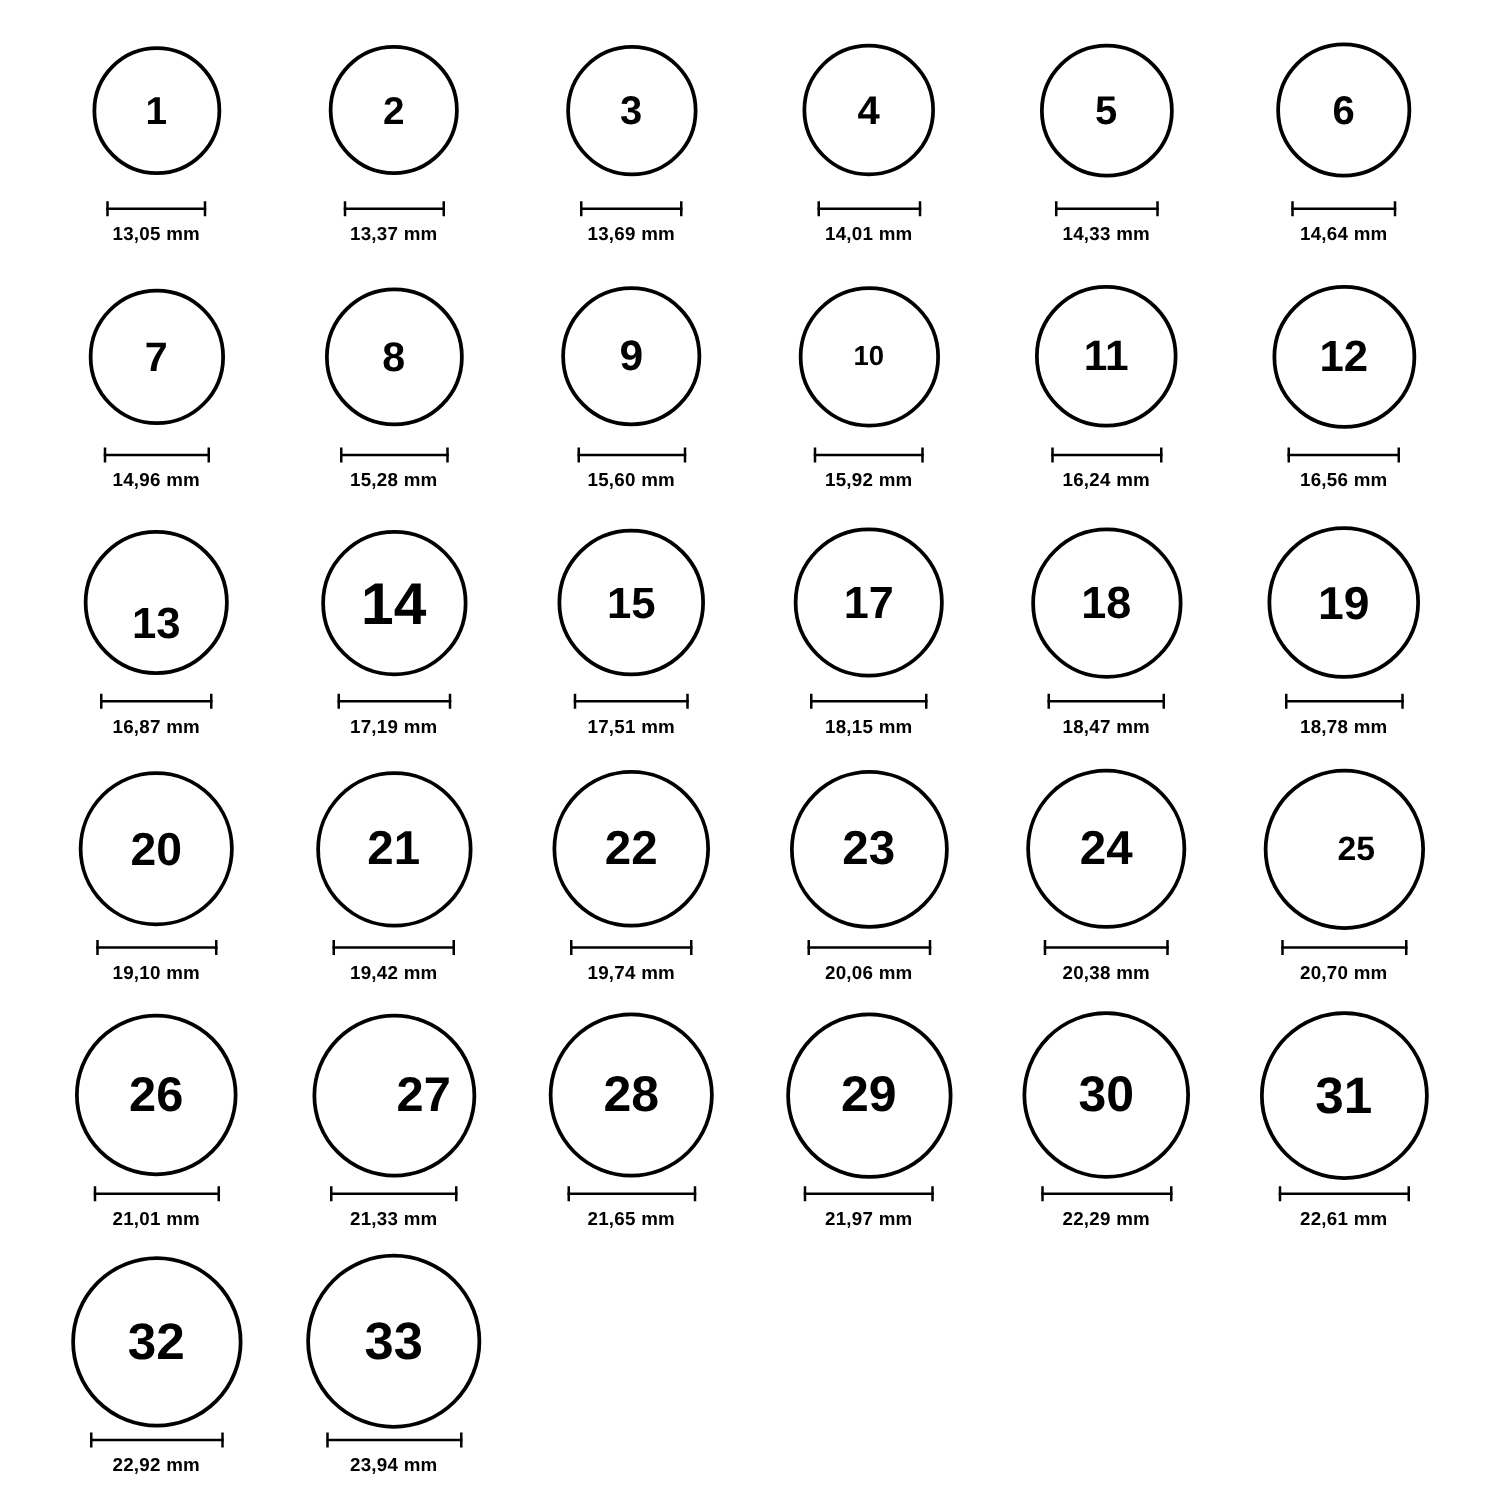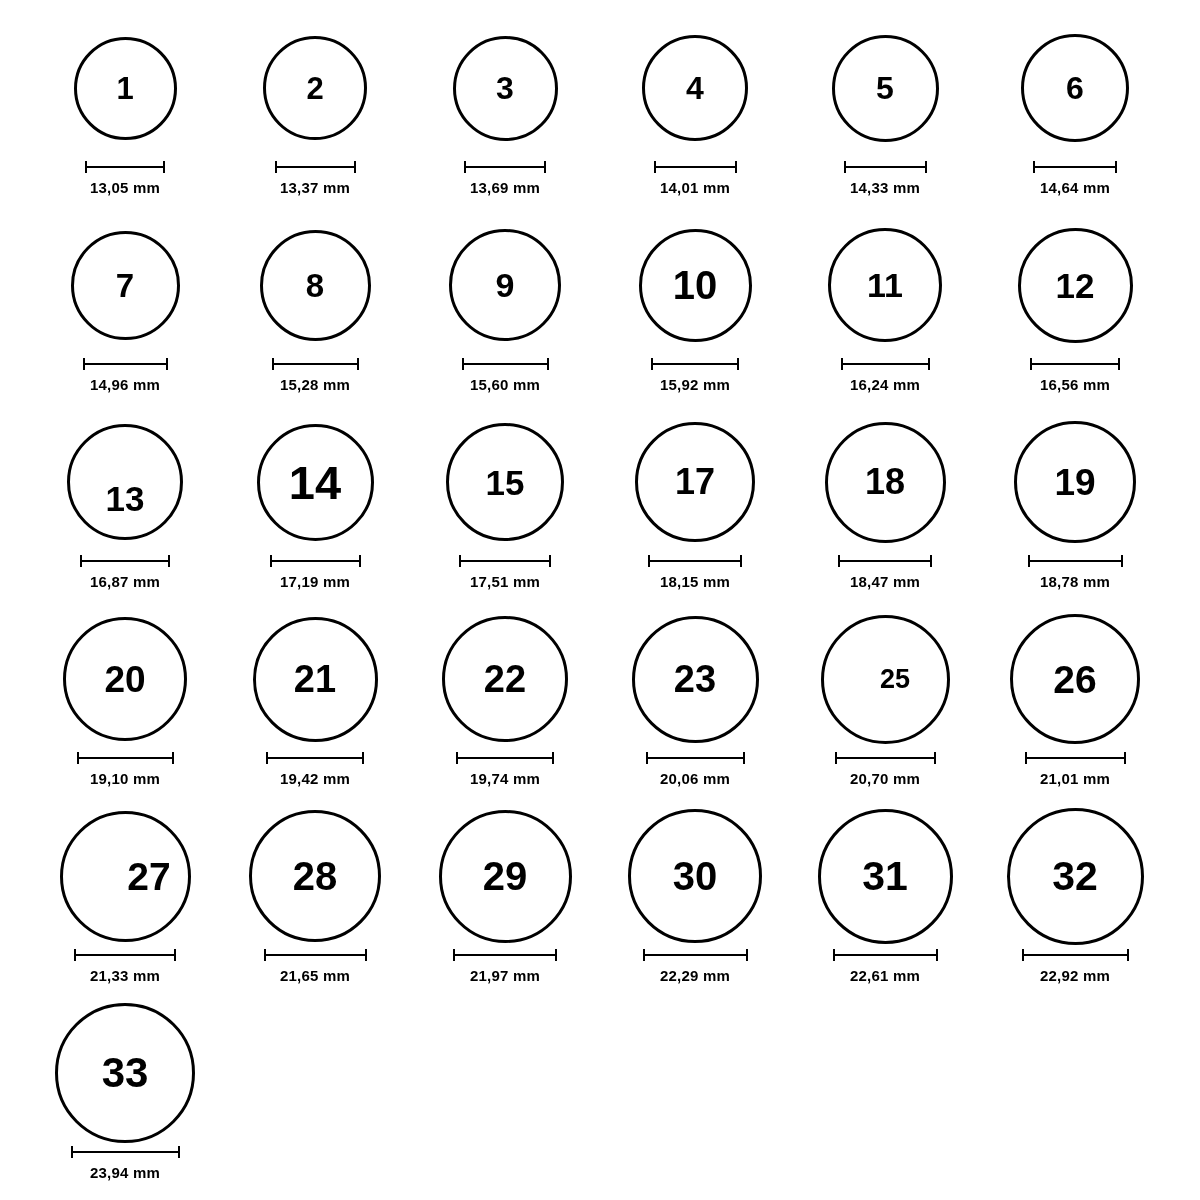--- a/index.html
+++ b/index.html
@@ -220,21 +220,21 @@
           <div class="bar" style="width: 87px;">
             <span class="cap left"></span>
             <span class="cap right"></span>
           </div>
         </div>
         <div class="mm">15,60 mm</div>
       </div>
       <div class="cell">
         <div class="ring-wrap">
           <div class="ring" style="width: 113px; height: 113px;">
-            <span class="ring-label" style="font-size: 40px;">10</span>
+            <span class="ring-label" style="font-size: 22px;">10</span>
           </div>
         </div>
         <div class="measure">
           <div class="bar" style="width: 88px;">
             <span class="cap left"></span>
             <span class="cap right"></span>
           </div>
         </div>
         <div class="mm">15,92 mm</div>
       </div>
@@ -398,20 +398,34 @@
             <span class="ring-label" style="font-size: 38px;">23</span>
           </div>
         </div>
         <div class="measure">
           <div class="bar" style="width: 99px;">
             <span class="cap left"></span>
             <span class="cap right"></span>
           </div>
         </div>
         <div class="mm">20,06 mm</div>
+      </div>
+      <div class="cell">
+        <div class="ring-wrap">
+          <div class="ring" style="width: 128px; height: 128px;">
+            <span class="ring-label" style="font-size: 38px;">24</span>
+          </div>
+        </div>
+        <div class="measure">
+          <div class="bar" style="width: 100px;">
+            <span class="cap left"></span>
+            <span class="cap right"></span>
+          </div>
+        </div>
+        <div class="mm">20,38 mm</div>
       </div>
       <div class="cell">
         <div class="ring-wrap">
           <div class="ring" style="width: 129px; height: 129px;">
             <span class="ring-label" style="font-size: 27px; margin-left: 20px;">25</span>
           </div>
         </div>
         <div class="measure">
           <div class="bar" style="width: 101px;">
             <span class="cap left"></span>

